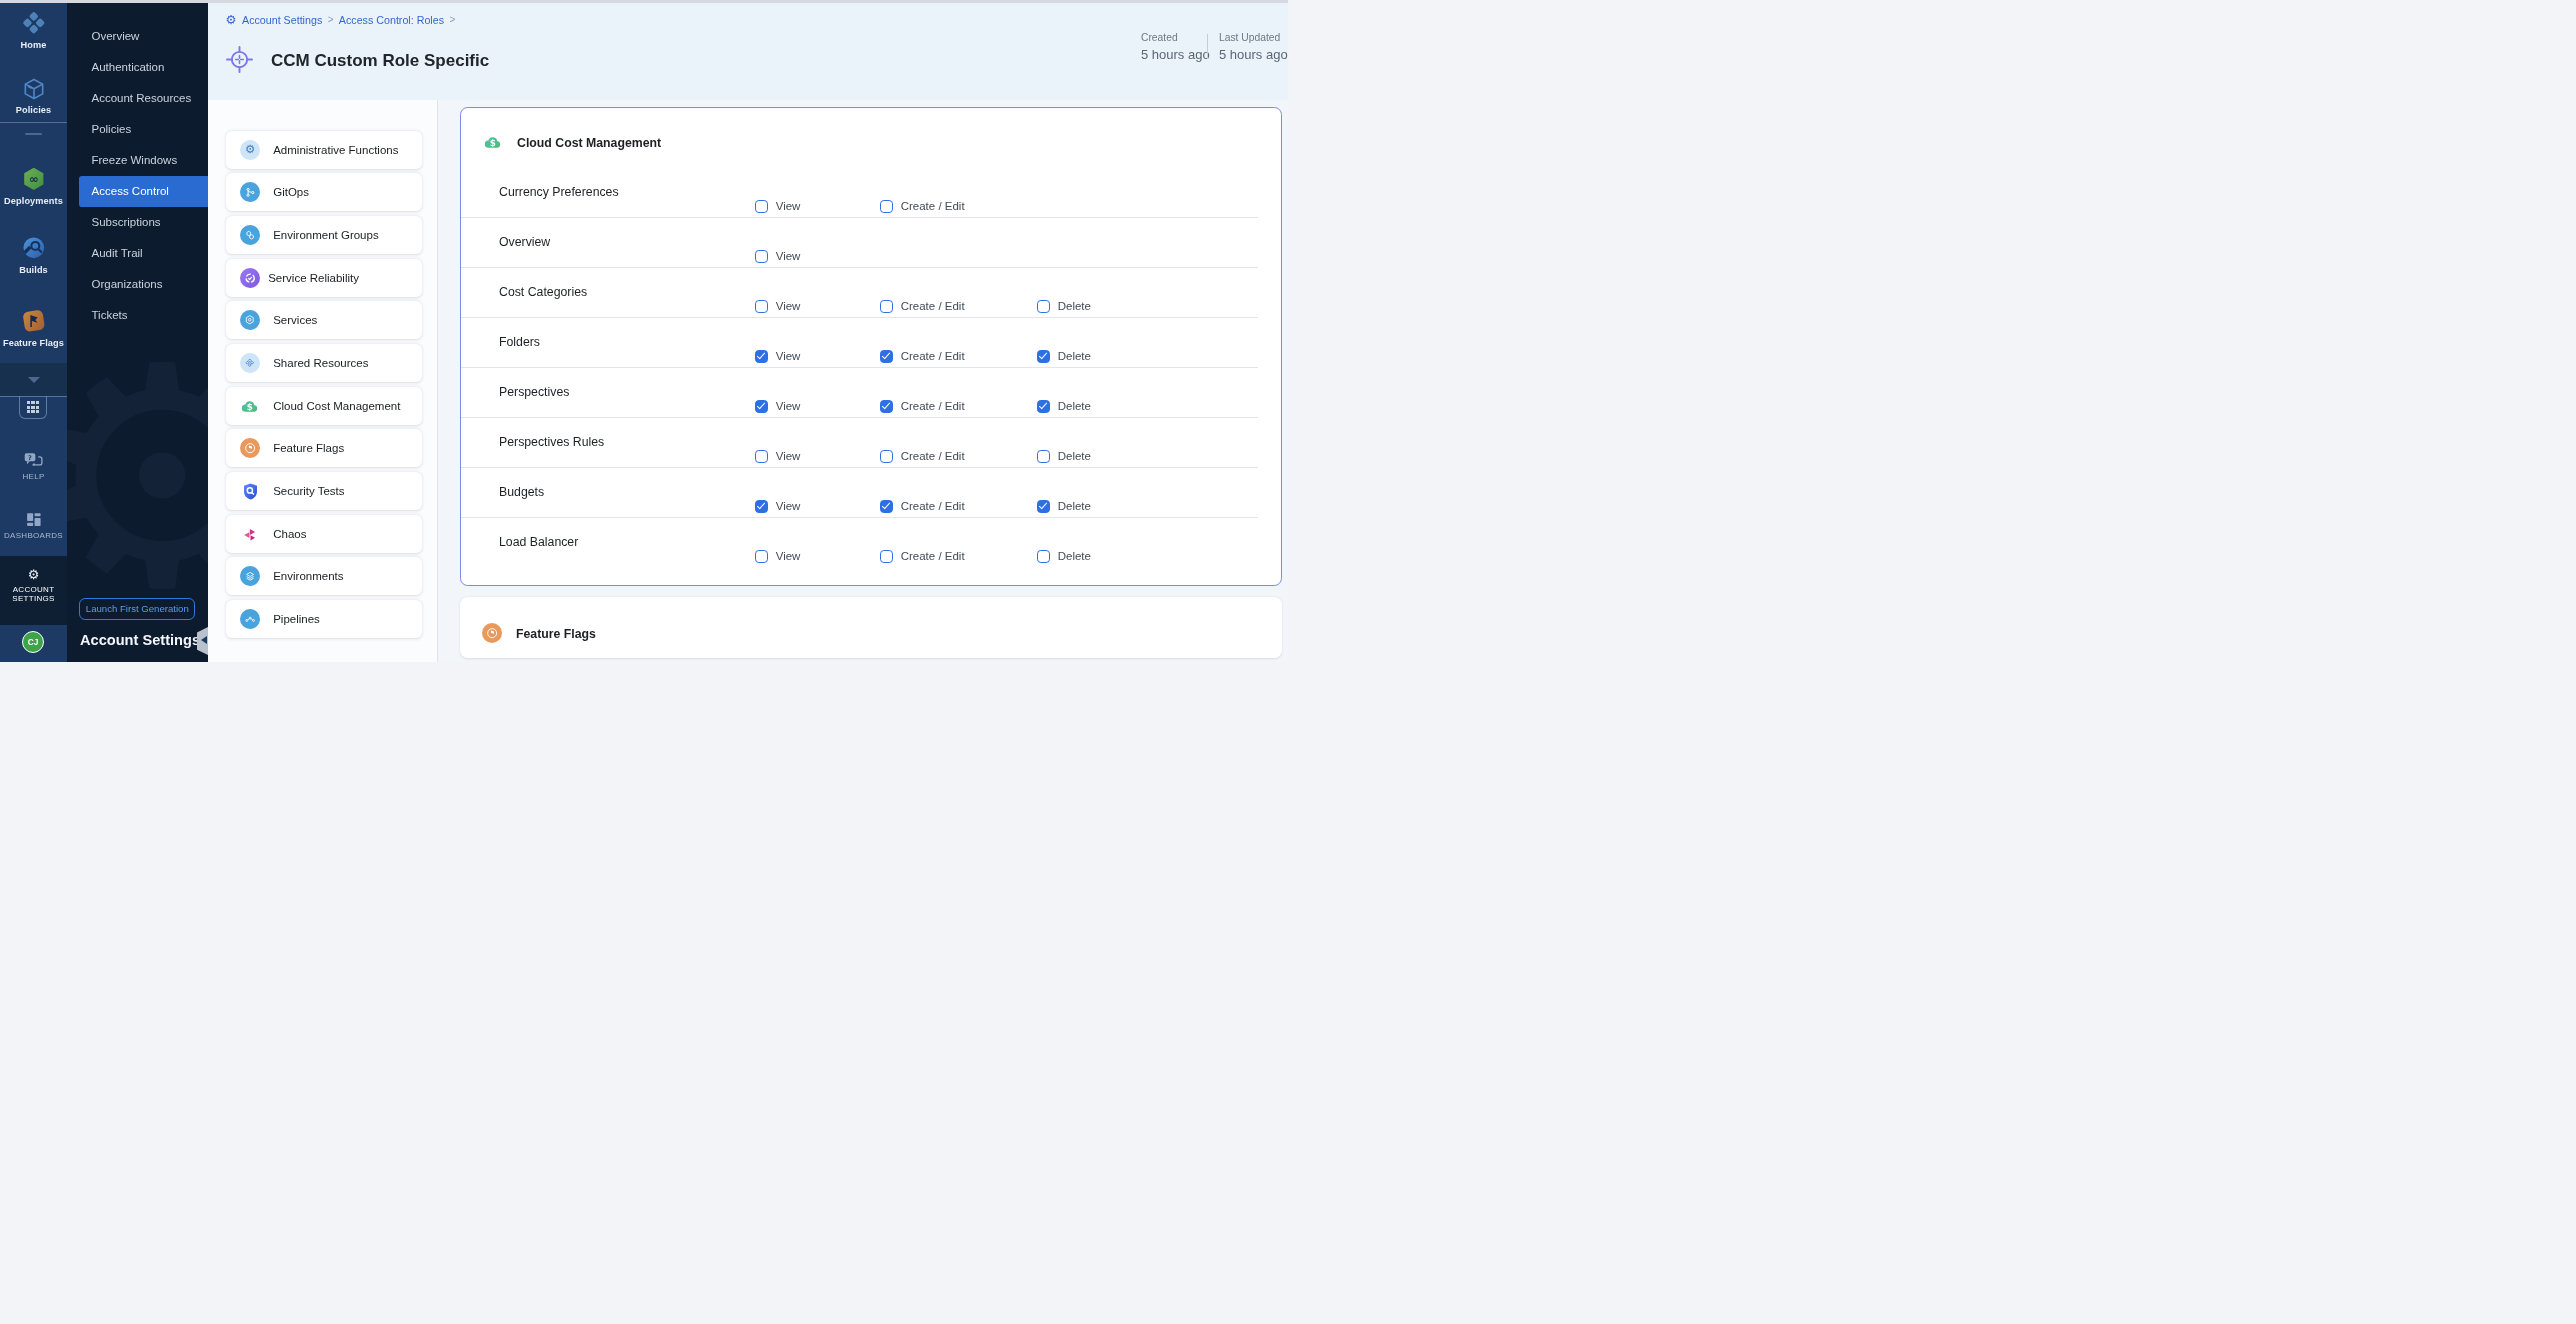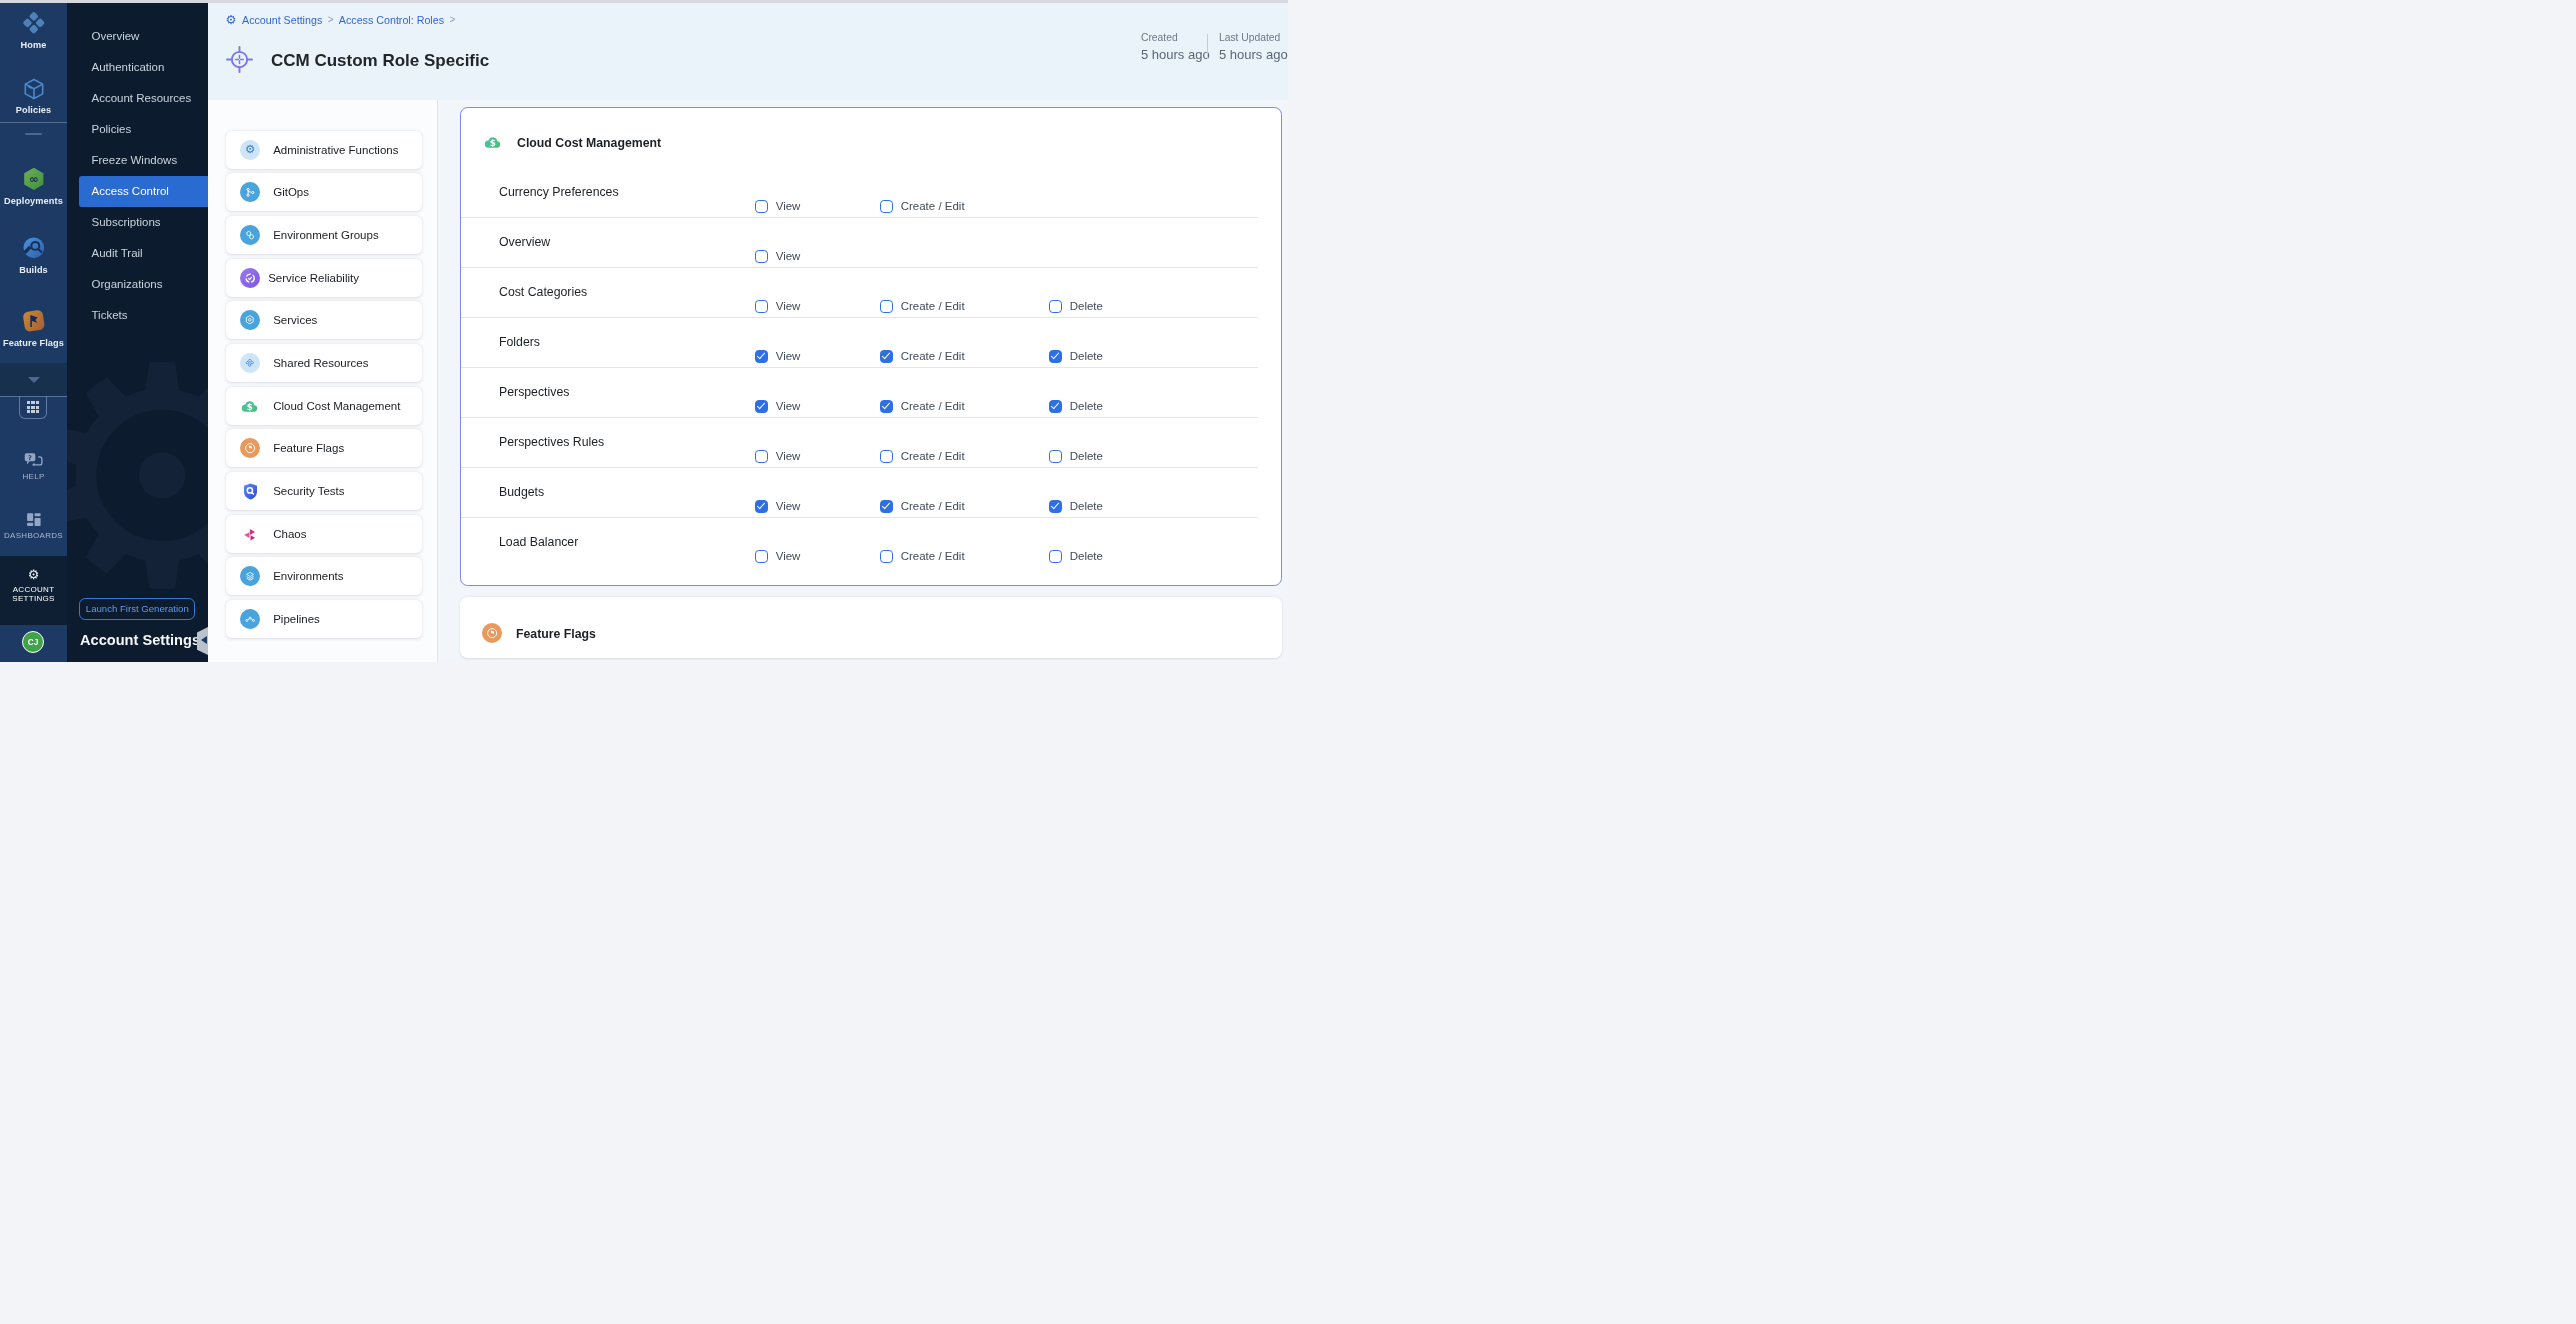--- a/index.html
+++ b/index.html
@@ -80,21 +80,21 @@
   
   .perm-card { position:absolute; left:460px; top:107px; width:822px; height:479px;
     background:#fff; border:1.1px solid #7d89e9; border-radius:7.7px; }
   .perm-header-icon { position:absolute; left:22px; top:24px; }
   .perm-title { position:absolute; left:56px; top:27.6px; font-size:12.3px; font-weight:bold; color:#1d2024; }
   .perm-rows { position:absolute; top:60px; left:0; right:0; }
   .perm-row { position:relative; height:50px; }
   .perm-row .rowline { position:absolute; bottom:0; left:0; right:23px; height:0.8px; background:#e2e5ec; }
   .row-name { position:absolute; left:38px; top:17px; font-size:12.3px; color:#1d2125; }
   .cell { position:absolute; top:17.6px; display:flex; align-items:center; gap:7.7px;margin-top:14px; }
-  .cell.c-view { left:294px; } .cell.c-create_edit { left:419px; } .cell.c-delete { left:544px;padding-left:44px; }
+  .cell.c-view { left:294px; } .cell.c-create_edit { left:419px; } .cell.c-delete { left:532px;padding-left:44px; }
   .cb { width:13px; height:13px; border:1.5px solid #2e70e2; border-radius:3.8px; background:#fff; position:relative; cursor:pointer; flex:0 0 13px; }
   .cb.checked { background:#2e70e2; }
   .cb.checked::after { content:""; position:absolute; left:3.1px; top:0.4px; width:3.4px; height:6.9px;
     border-right:1.7px solid #fff; border-bottom:1.7px solid #fff; transform:rotate(43deg); }
   .cell-label { font-size:11.5px; color:#434b57; white-space:nowrap; }
 
   
   .ff-card { position:absolute; left:460px; top:597px; width:822px; height:61px;
     background:#fff; border-radius:7.7px; box-shadow:0 0.8px 2.3px rgba(30,40,70,.12); }
   .ff-icon { position:absolute; left:22px; top:26px; }

